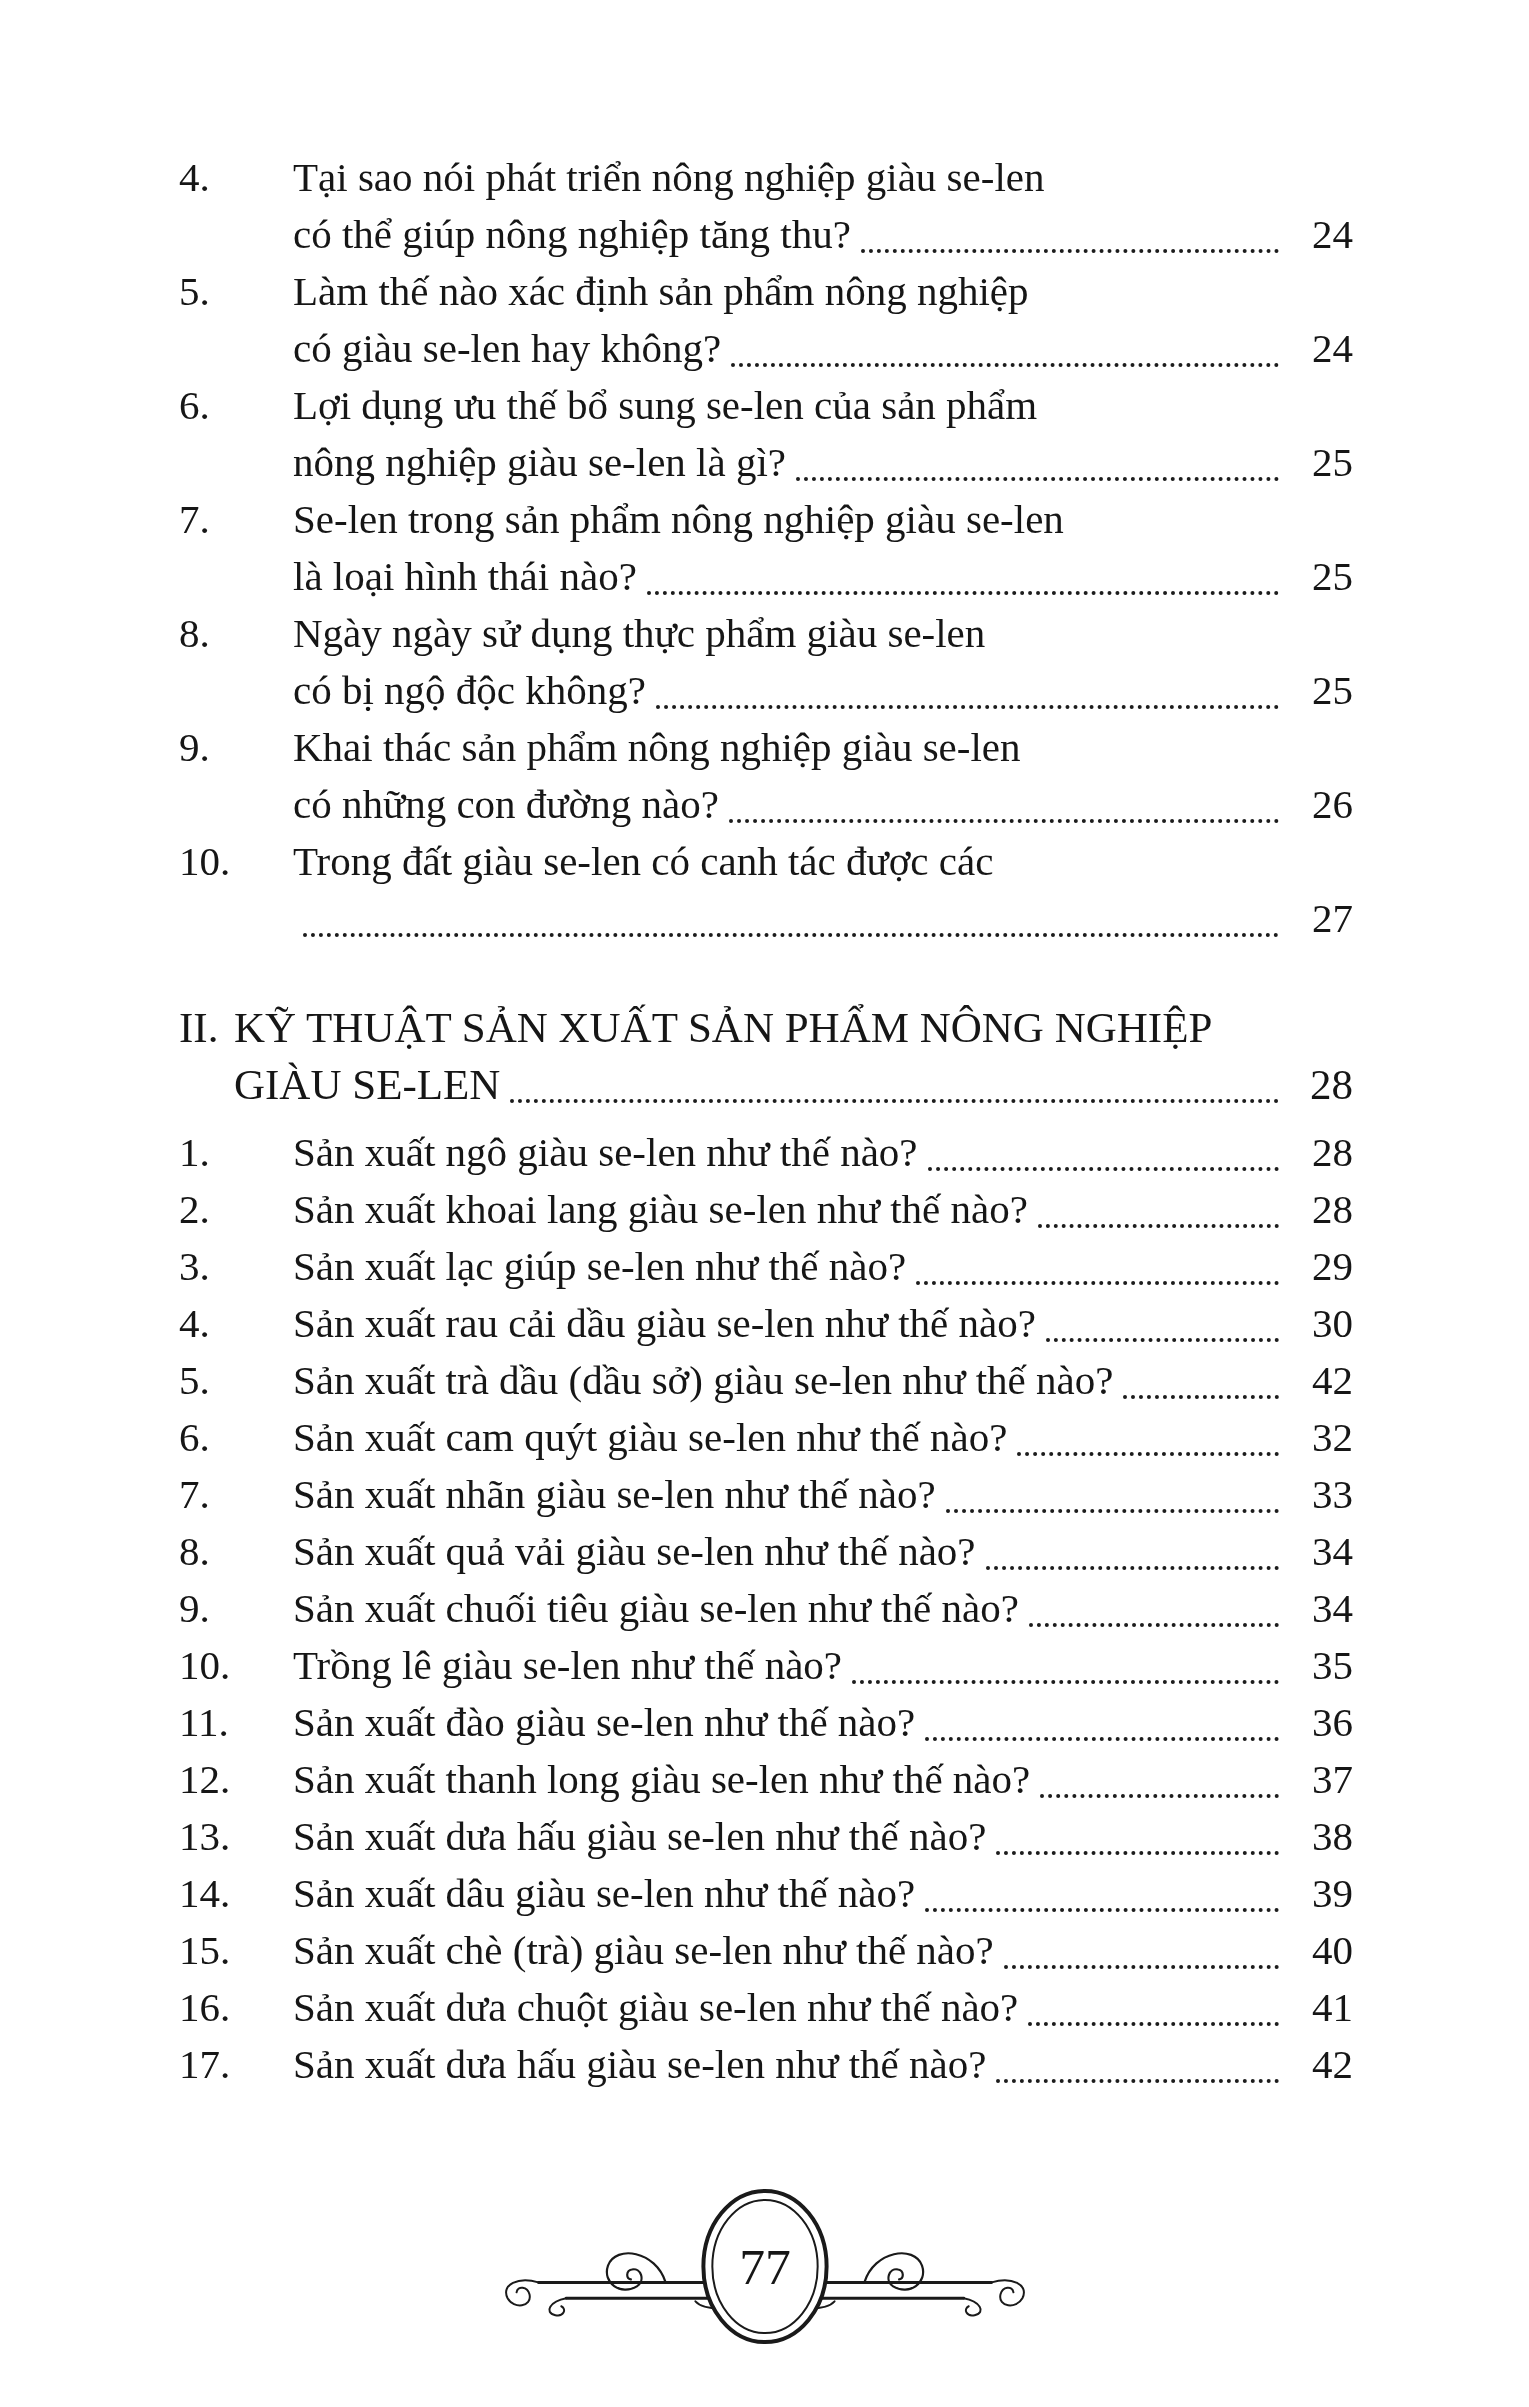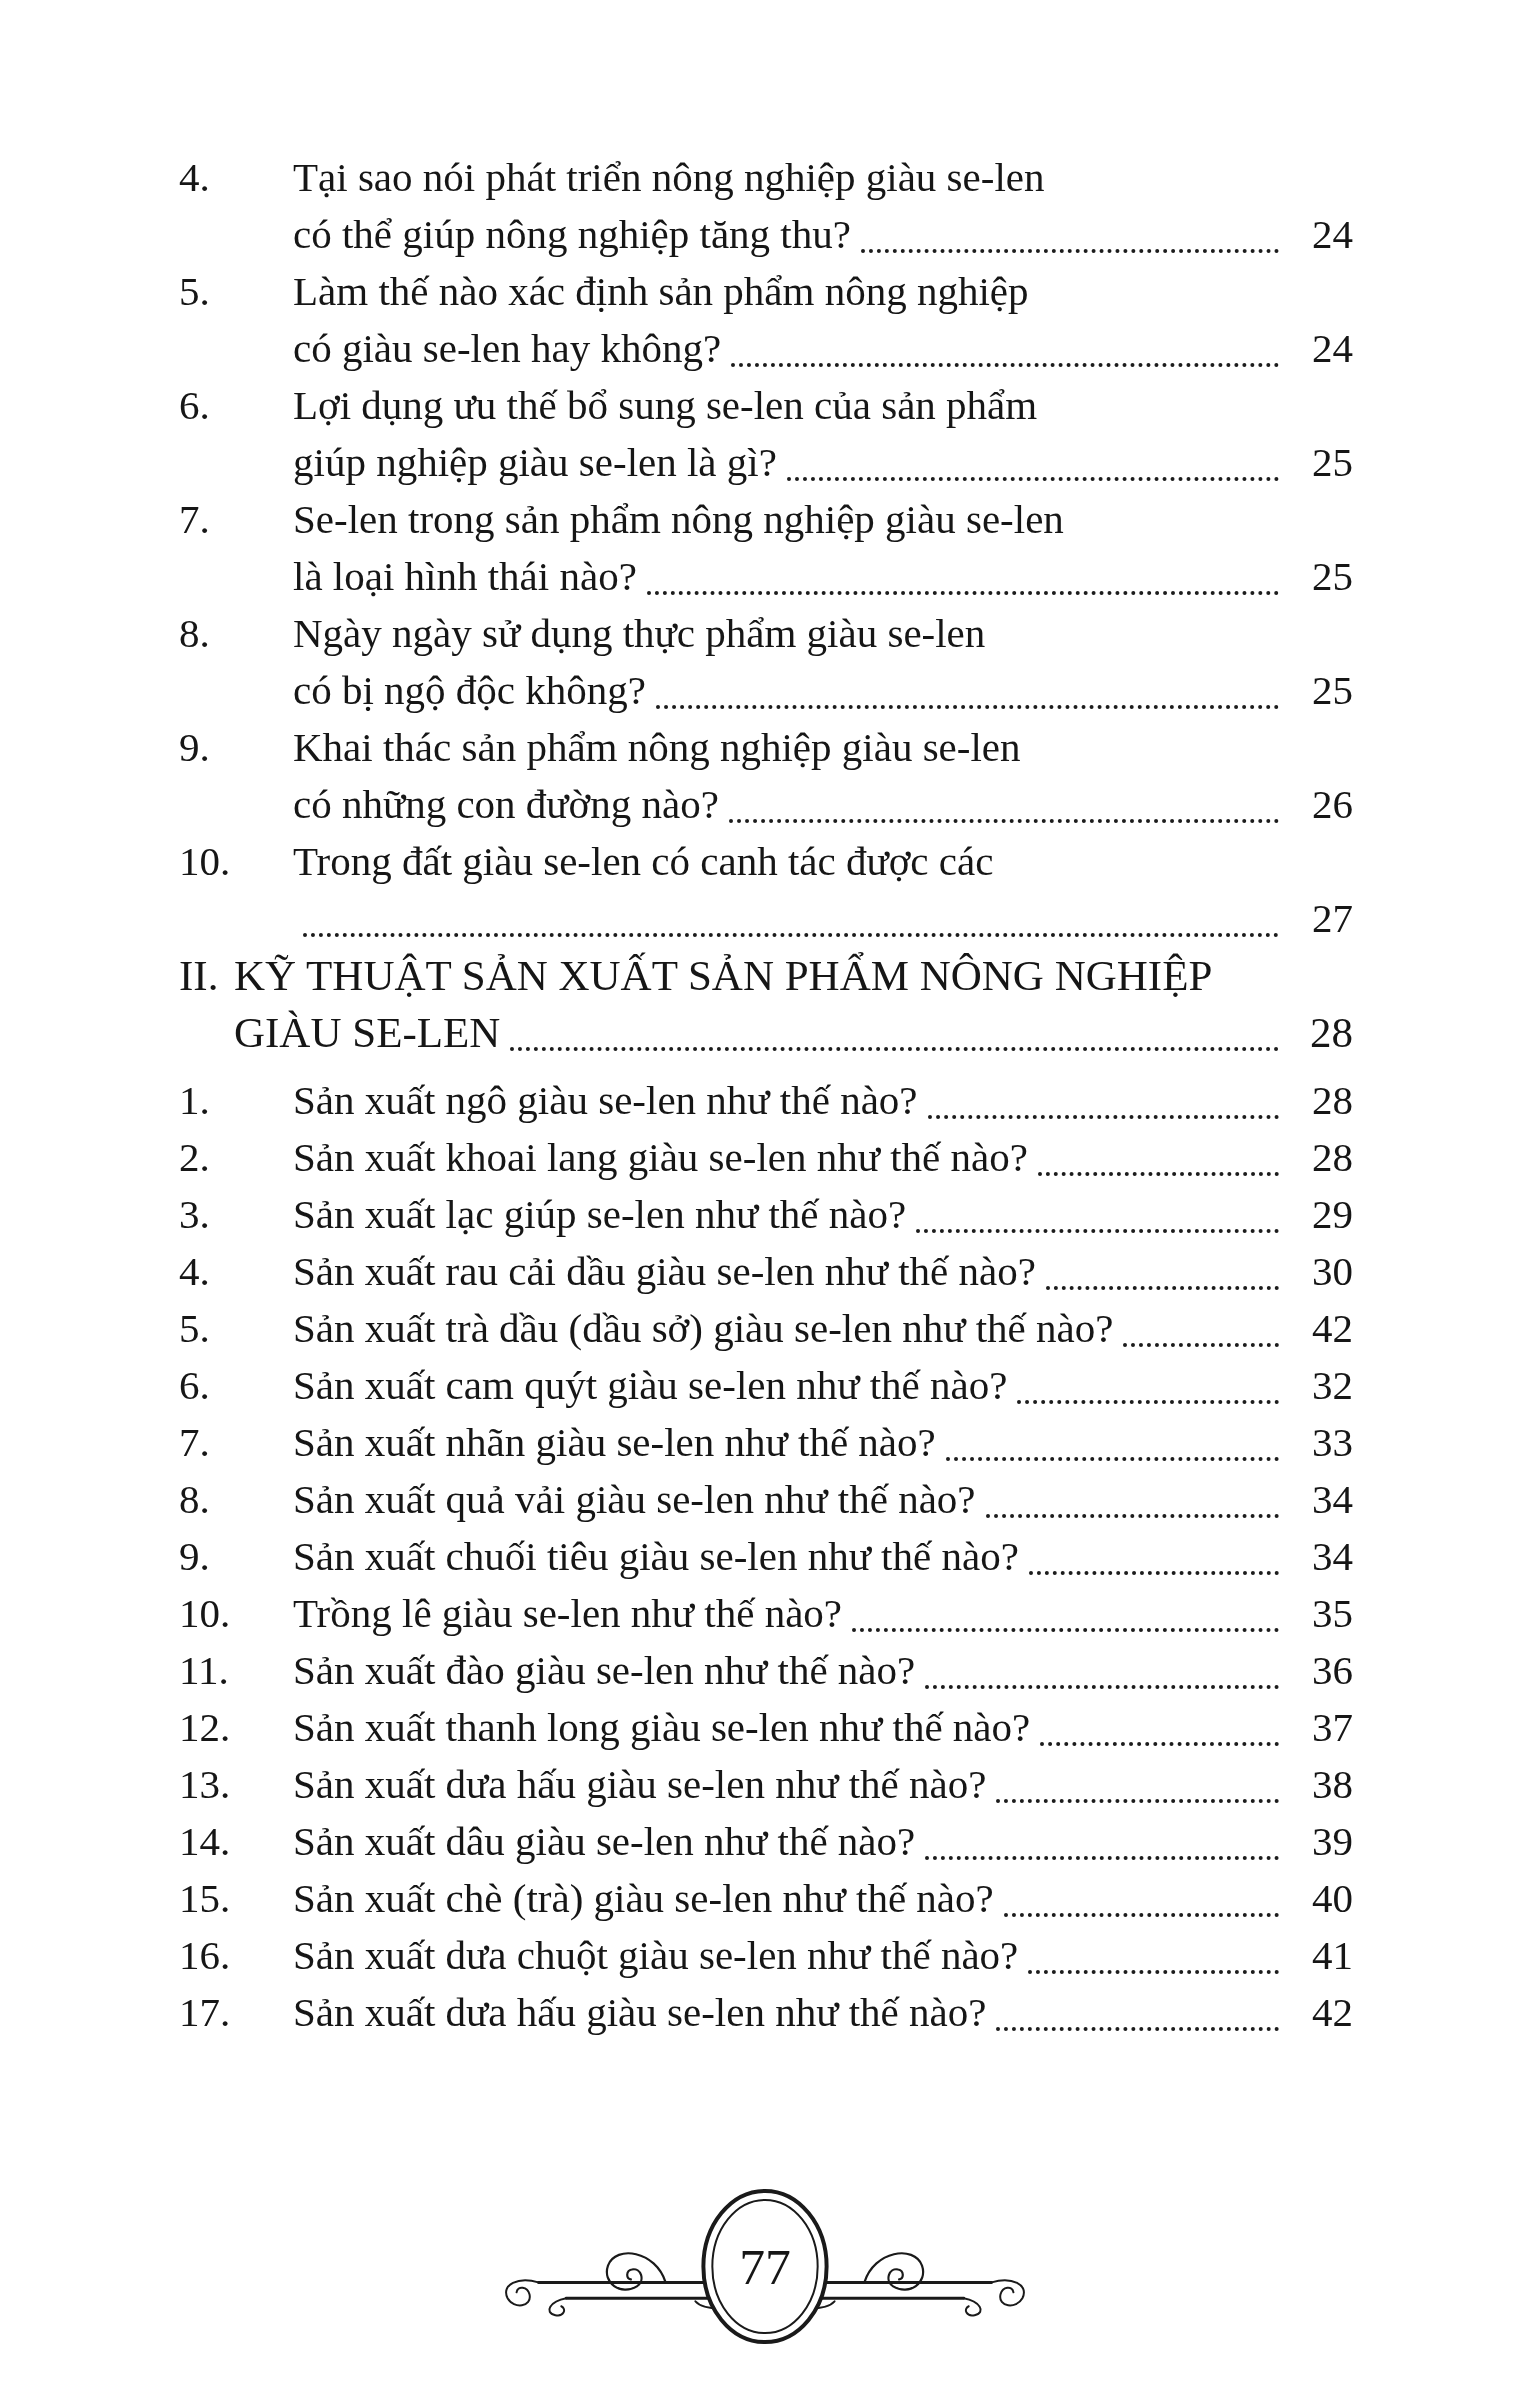--- a/index.html
+++ b/index.html
@@ -11,21 +11,21 @@
   }
   .page{position:relative;width:1529px;height:2408px;overflow:hidden;background:#fff;}
   .toc{position:absolute;left:179px;top:149px;width:1174px;font-size:41px;line-height:57px;}
   .row{display:flex;align-items:flex-start;}
   .num{flex:none;width:114px;}
   .content{flex:1;min-width:0;}
   .leaderline{display:flex;align-items:flex-start;}
   .leaderline .txt{flex:none;white-space:pre;font-family:Liberation Serif, serif;}
   .leader{flex:1;height:43px;border-bottom:4px dotted #1c1c1c;margin:0 4px 0 10px;}
   .pg{flex:none;min-width:70px;text-align:right;}
-  .heading{font-size:43px;line-height:57px;}
+  .heading{margin-top:52px;font-size:43px;line-height:57px;}
   .heading .num{width:55px;}
   .sec2{margin-top:11px;}
   .ornament{position:absolute;left:50%;transform:translateX(-50%);top:2189px;width:597px;height:159px;}
   .ornament svg{display:block;width:597px;height:159px;}
 </style>
 </head>
 <body>
 
 <div class="page">
 
@@ -54,21 +54,21 @@
         <span class="pg">24</span>
       </div>
     </div>
   </div>
 
   <div class="row">
     <div class="num">6.</div>
     <div class="content">
       <div class="l1">Lợi dụng ưu thế bổ sung se-len của sản phẩm</div>
       <div class="leaderline">
-        <span class="txt">giúp nghiệp giàu se-len là gì?</span>
+        <span class="txt">nông nghiệp giàu se-len là gì?</span>
         <span class="leader"></span>
         <span class="pg">25</span>
       </div>
     </div>
   </div>
 
   <div class="row">
     <div class="num">7.</div>
     <div class="content">
       <div class="l1">Se-len trong sản phẩm nông nghiệp giàu se-len</div>

